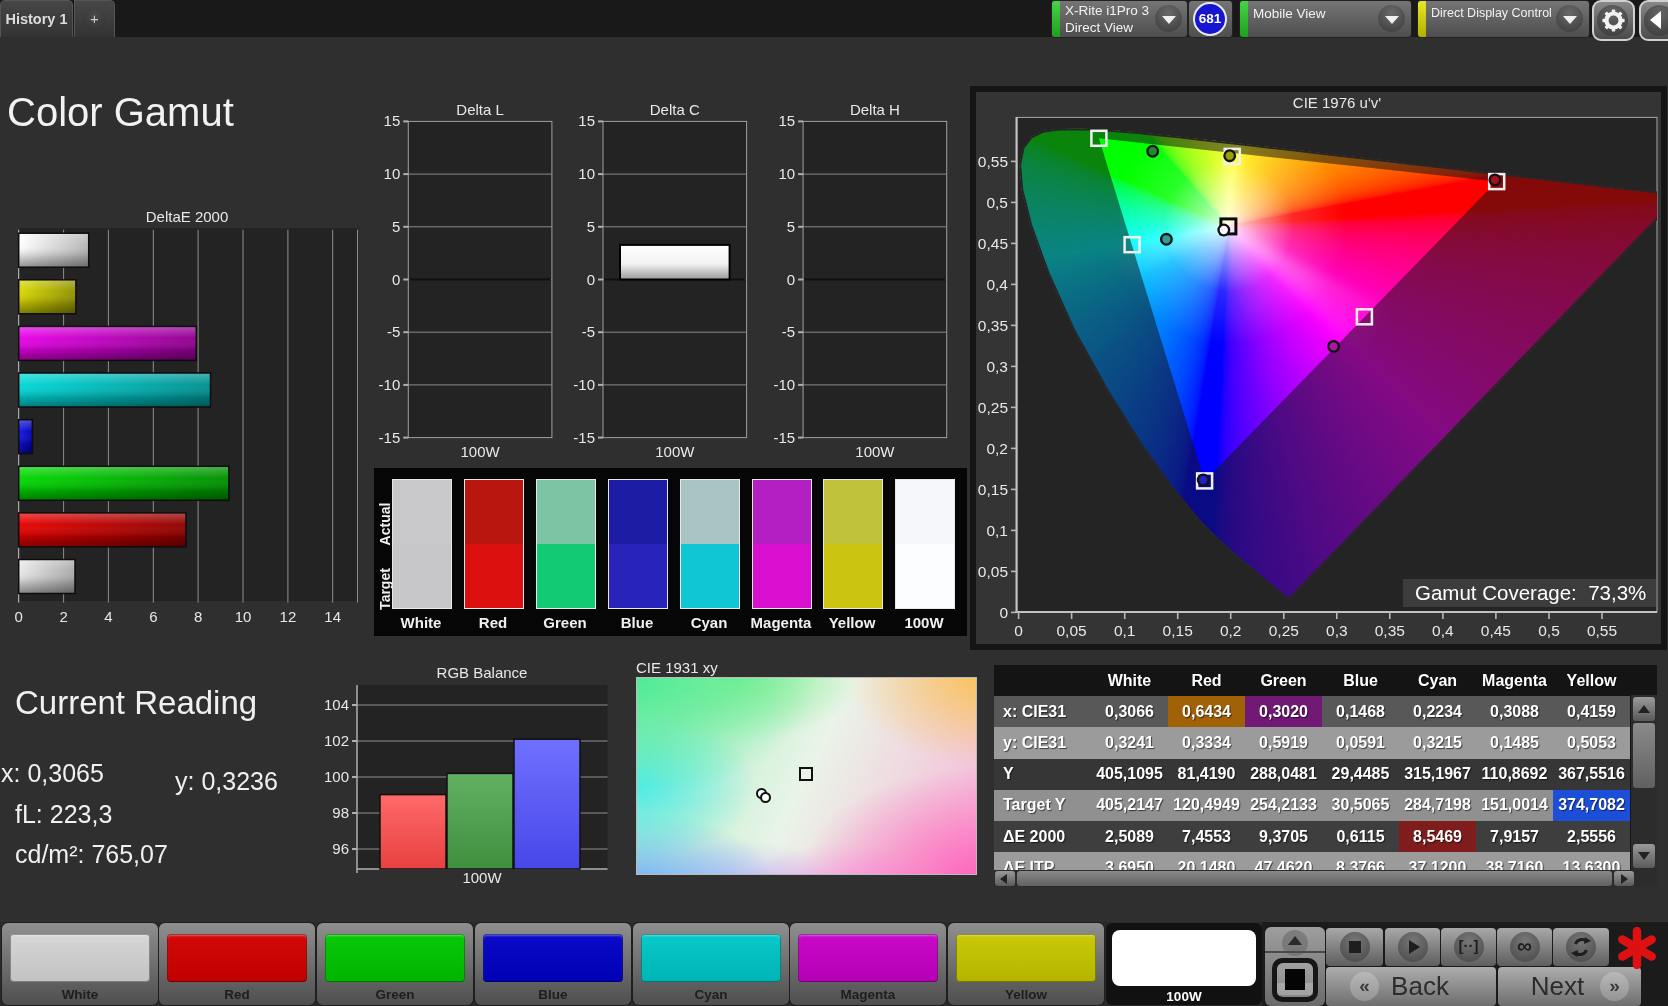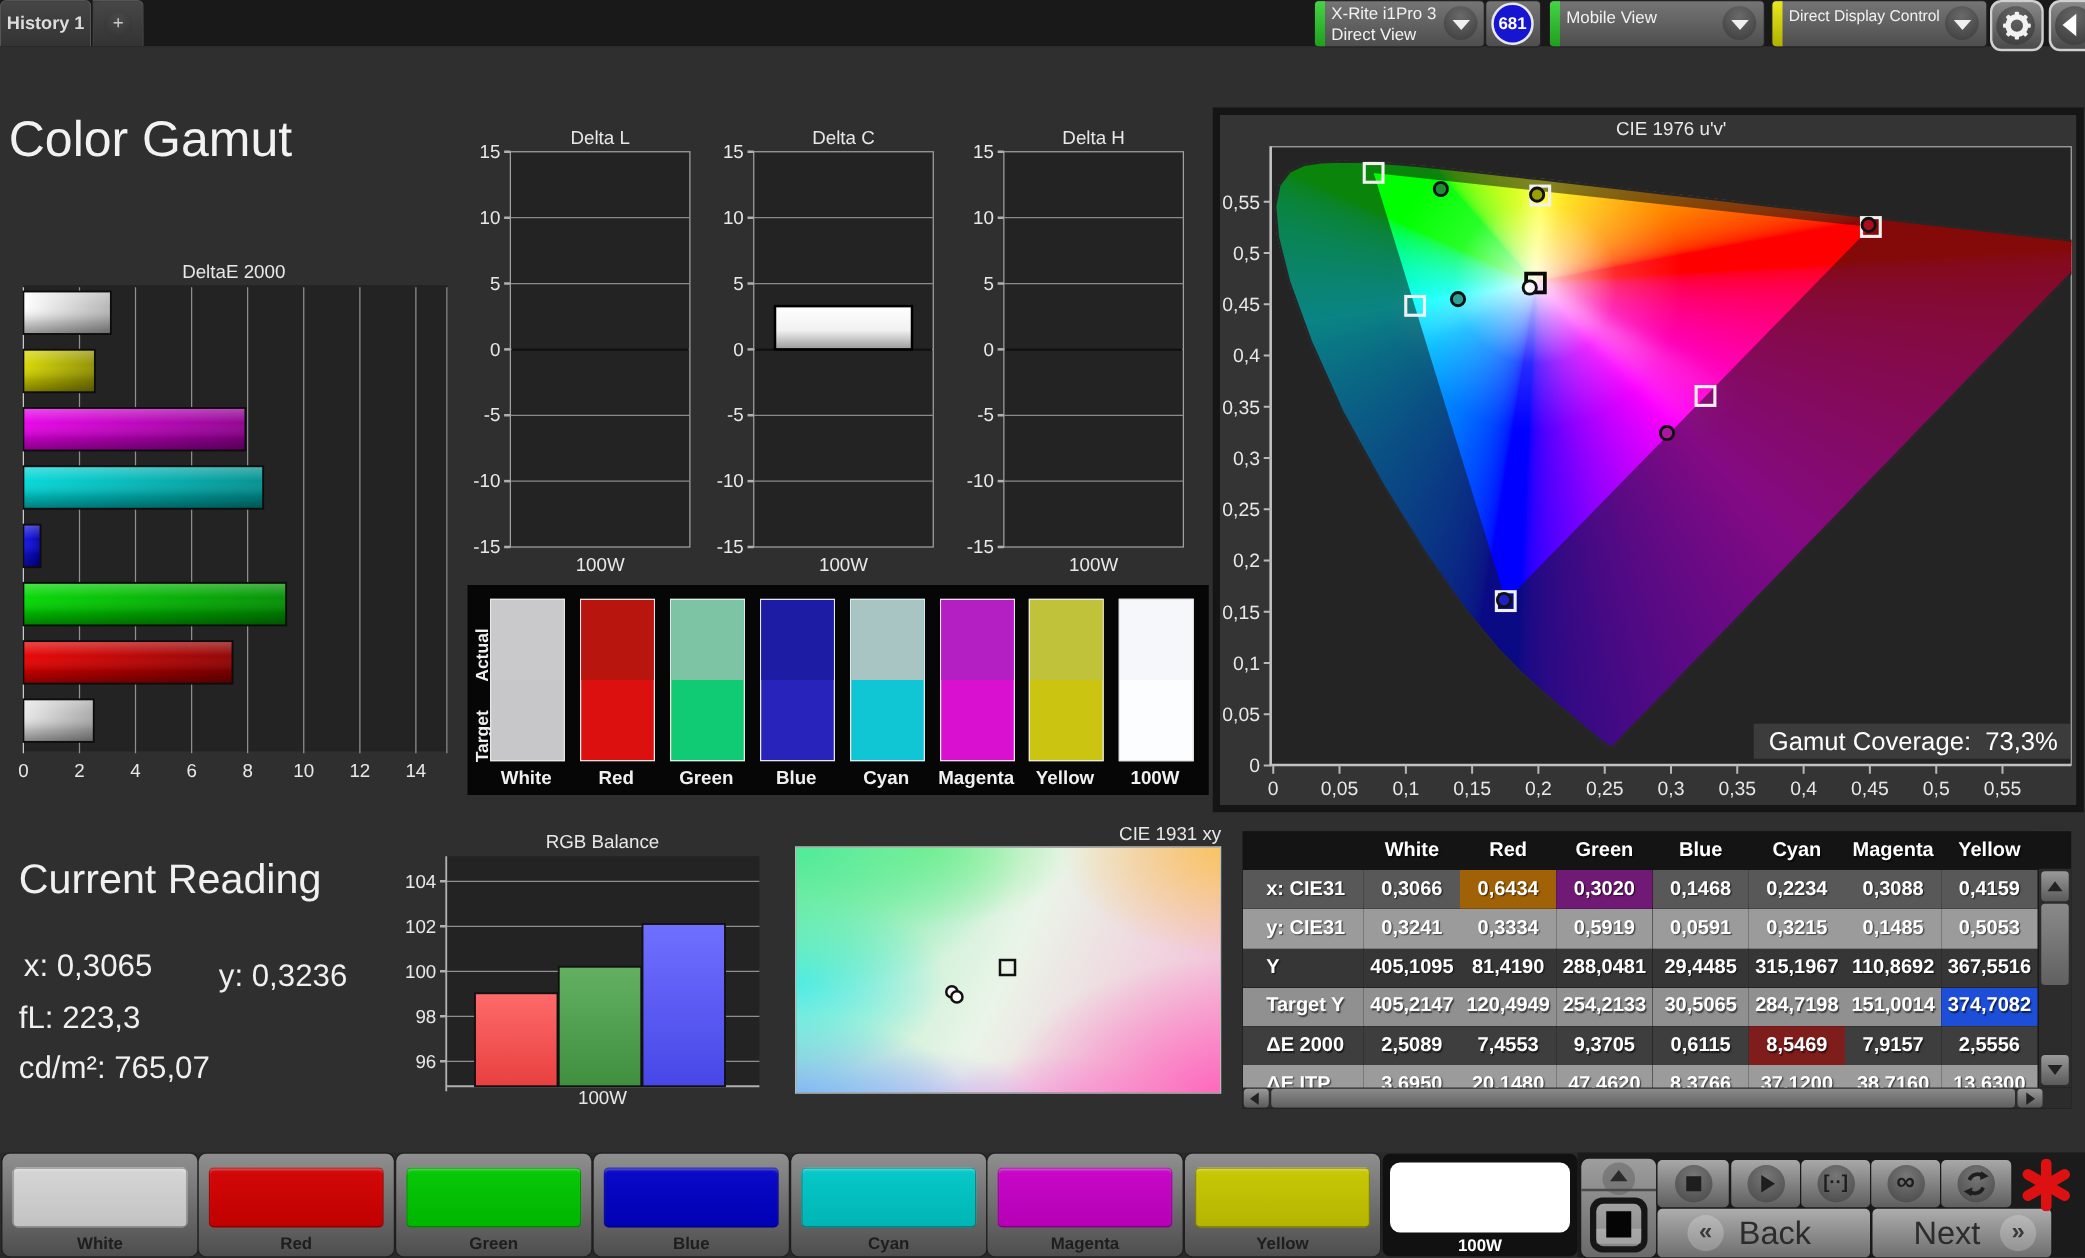--- a/index.html
+++ b/index.html
@@ -9,30 +9,30 @@
 .plustab{position:absolute;left:74px;top:0;width:41px;height:37px;background:linear-gradient(#474747,#333);border:1px solid #555;border-bottom:none;border-radius:0 5px 0 0}
 .plustab .c{position:absolute;left:8px;top:7px;width:23px;height:23px;border-radius:50%;background:radial-gradient(circle at 50% 30%,#4a4a4a,#2f2f2f);color:#ccc;font-size:15px;text-align:center;line-height:22px}
 .ddw{position:absolute;top:1px;height:36px;background:linear-gradient(#757575,#4e4e4e);border-radius:3px;box-shadow:0 0 0 1px #222}
 .stripe{position:absolute;left:0;top:0;width:8px;height:36px;border-radius:3px 0 0 3px}
 .ddtext{position:absolute;left:13px;top:1px;font-size:13.5px;line-height:17px;color:#f2f2f2;white-space:nowrap}
 .arrowc{position:absolute;width:27px;height:27px;border-radius:50%;background:radial-gradient(circle at 50% 30%,#6a6a6a,#3a3a3a);top:4px}
 .arrowc:after{content:"";position:absolute;left:7px;top:11px;border-left:7px solid transparent;border-right:7px solid transparent;border-top:8px solid #f0f0f0}
 .sqbtn{position:absolute;top:0;height:41px;background:linear-gradient(#888,#4a4a4a);border:2px solid #d0d0d0;border-radius:9px}
 .sqbtn .ic{position:absolute;border-radius:50%;background:radial-gradient(circle at 50% 25%,#666,#383838)}
 h1{position:absolute;left:7px;top:90px;font-size:40px;font-weight:normal;color:#f2f2f2;letter-spacing:0px}
-.ctitle{position:absolute;font-size:15px;color:#e8e8e8;text-align:right}
+.ctitle{position:absolute;font-size:15px;color:#e8e8e8;text-align:left}
 .rdg{position:absolute;color:#f0f0f0}
 .swpanel{position:absolute;left:374px;top:468px;width:593px;height:168px;background:#060606}
 .swlab{position:absolute;font-size:15px;font-weight:bold;color:#f0f0f0;text-align:center}
 .vlab{position:absolute;font-size:14px;font-weight:bold;color:#f0f0f0;transform:rotate(-90deg);transform-origin:center}
 .sw{position:absolute;top:11px;width:60px;height:130px;border:1.5px solid #e8e8e8}
 .sw .a{position:absolute;left:0;top:0;width:100%;height:50%}
 table.dt{position:absolute;left:994px;top:665px;border-collapse:collapse;table-layout:fixed}
 table.dt td{height:31.2px;font-size:16px;font-weight:bold;text-align:center;color:#fff;text-shadow:1px 1px 1px rgba(0,0,0,.6);padding:0;overflow:hidden;white-space:nowrap}
-table.dt td.rl{text-align:left;padding-left:19px}
+table.dt td.rl{text-align:left;padding-left:9px}
 .scroll{position:absolute;background:#333}
 .sbtn{position:absolute;background:linear-gradient(#9a9a9a,#5a5a5a);border-radius:3px}
 .sthumb{position:absolute;background:linear-gradient(#8a8a8a,#606060);border-radius:3px}
 .cbtn{position:absolute;top:923px;height:82px;background:linear-gradient(#8f8f8f,#4e4e4e);border-radius:6px;box-shadow:0 0 0 1px #1f1f1f}
 .cbtn .s{position:absolute;left:8px;right:8px;top:11px;height:48px;border-radius:4px}
 .cbtn .l{position:absolute;left:0;width:100%;top:64px;text-align:center;font-size:13.5px;font-weight:bold;color:#1e1e1e}
 .tbtn{position:absolute;top:928px;height:38px;background:linear-gradient(#a8a8a8,#5e5e5e);border-radius:4px;box-shadow:0 0 0 1px #1a1a1a}
 .tbtn .c{position:absolute;left:50%;top:50%;transform:translate(-50%,-50%);width:30px;height:30px;border-radius:50%;background:radial-gradient(circle at 50% 30%,#777,#474747)}
 .navbtn{position:absolute;top:967px;height:39px;background:linear-gradient(#adadad,#6e6e6e);border-radius:4px;box-shadow:0 0 0 1px #1a1a1a;color:#2c2c2c;font-size:26px;text-align:center;line-height:38px}
 .navc{position:absolute;top:5px;width:29px;height:29px;border-radius:50%;background:rgba(255,255,255,0.22);color:#3a3a3a;font-size:19px;line-height:28px;font-weight:bold}
@@ -95,21 +95,21 @@
  </svg>
 </div>
 <div class="sqbtn" style="left:1639px;width:40px">
  <div class="ic" style="left:3px;top:3px;width:31px;height:31px"></div>
  <div style="position:absolute;left:9px;top:9px;width:0;height:0;border-top:9px solid transparent;border-bottom:9px solid transparent;border-right:11px solid #fff"></div>
 </div>
 
 <h1>Color Gamut</h1>
 
 <div class="rdg" style="left:15px;top:684px;font-size:33px">Current Reading</div>
-<div class="rdg" style="left:19px;top:759px;font-size:25px">x: 0,3065</div>
+<div class="rdg" style="left:1px;top:759px;font-size:25px">x: 0,3065</div>
 <div class="rdg" style="left:175px;top:767px;font-size:25px">y: 0,3236</div>
 <div class="rdg" style="left:15px;top:800px;font-size:25px">fL: 223,3</div>
 <div class="rdg" style="left:15px;top:840px;font-size:25px">cd/m²: 765,07</div>
 
 <div class="swpanel">
  <div class="vlab" style="left:-19px;top:48px;width:60px;text-align:center">Actual</div>
  <div class="vlab" style="left:-19px;top:113px;width:60px;text-align:center">Target</div>
 </div>
 <div class="swpanel" style="background:none">
     <div class="sw" style="left:18px;background:#c7c7ca">

